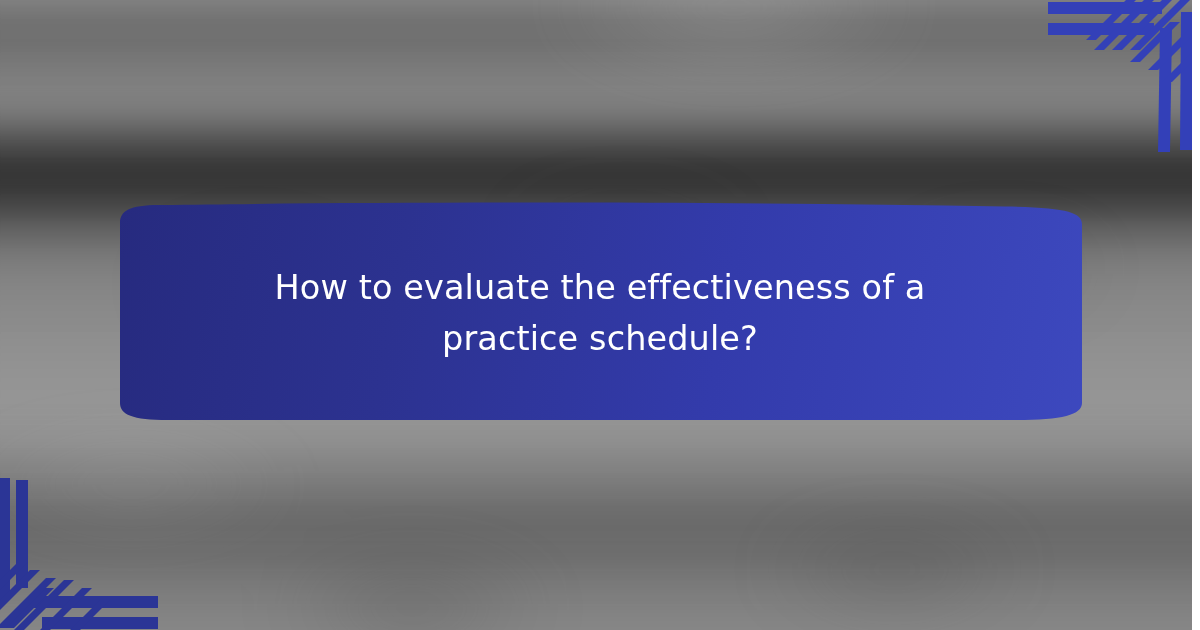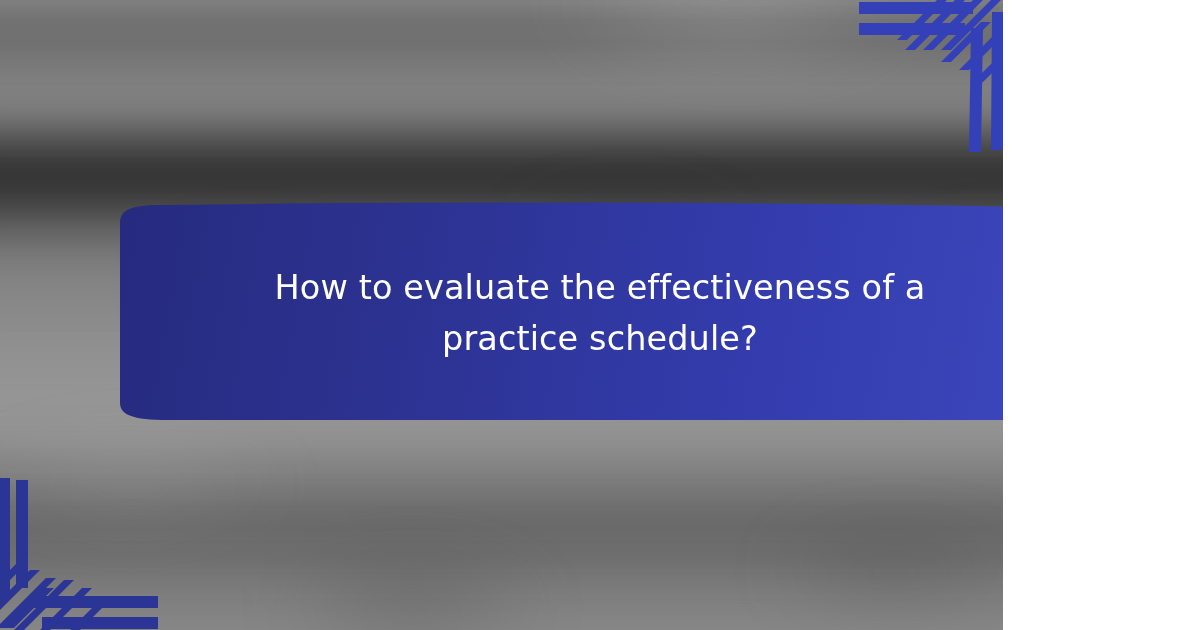--- a/index.html
+++ b/index.html
@@ -5,21 +5,21 @@
   * { margin:0; padding:0; box-sizing:border-box; }
 
   html, body {
     width:1200px; height:630px;
     overflow:hidden;
     font-family:"DejaVu Sans", sans-serif;
   }
 
   #stage {
     position:relative;
-    width:1003px; height:630px;
+    width:1192px; height:630px;
     overflow:hidden;
     background:#0369a1;
   }
 
   
   #bg-photo {
     position:absolute;
     left:-70px; top:-70px;
     width:1340px; height:770px;
     filter:blur(26px) grayscale(1) contrast(1.04);

